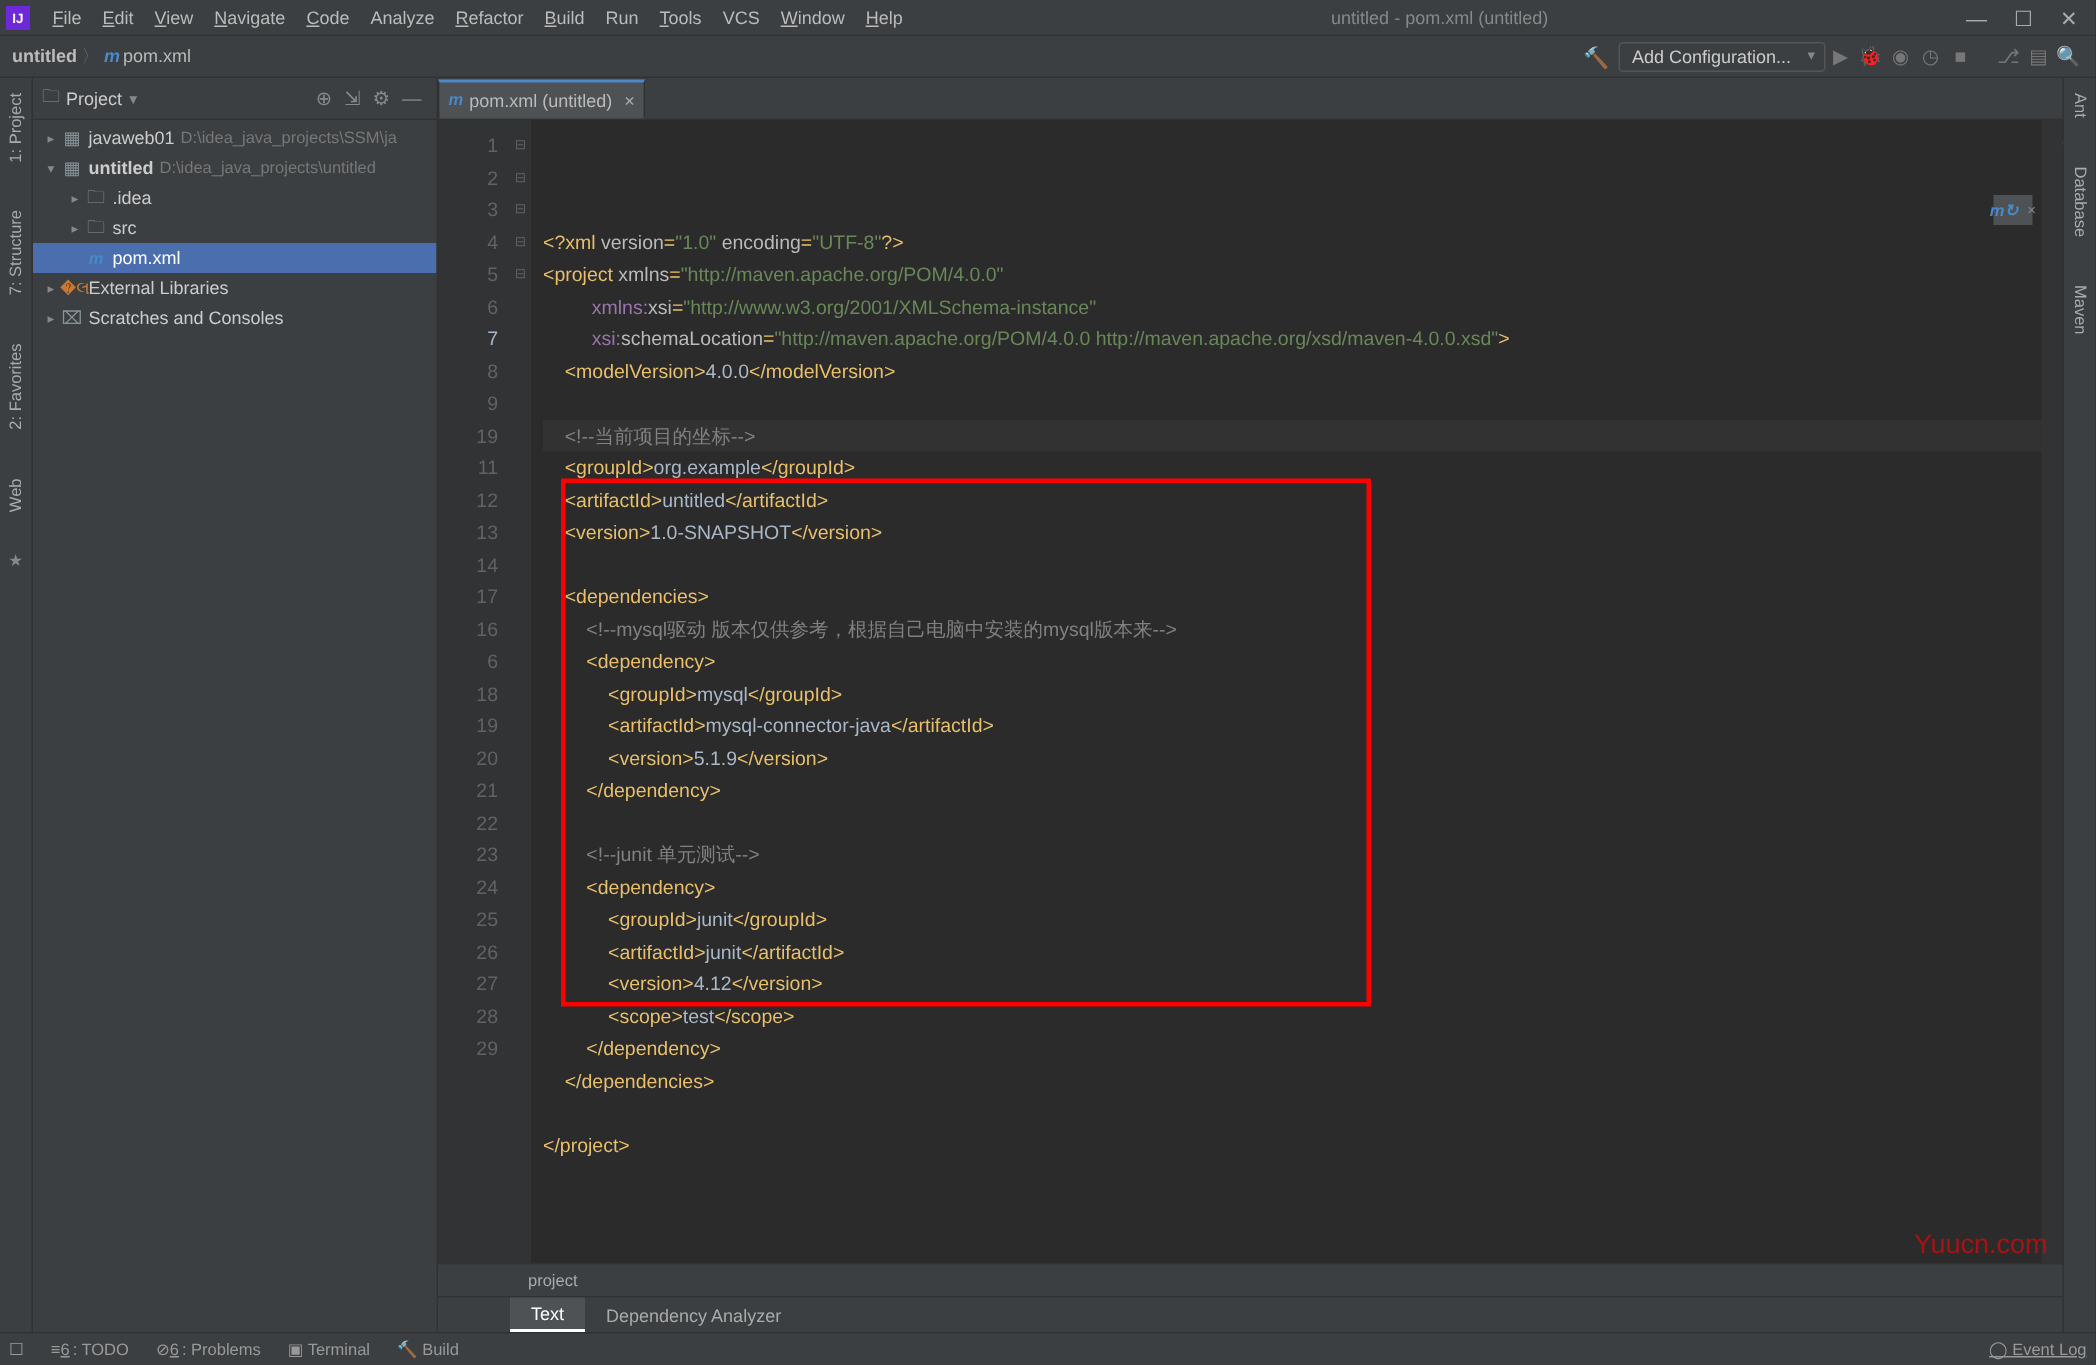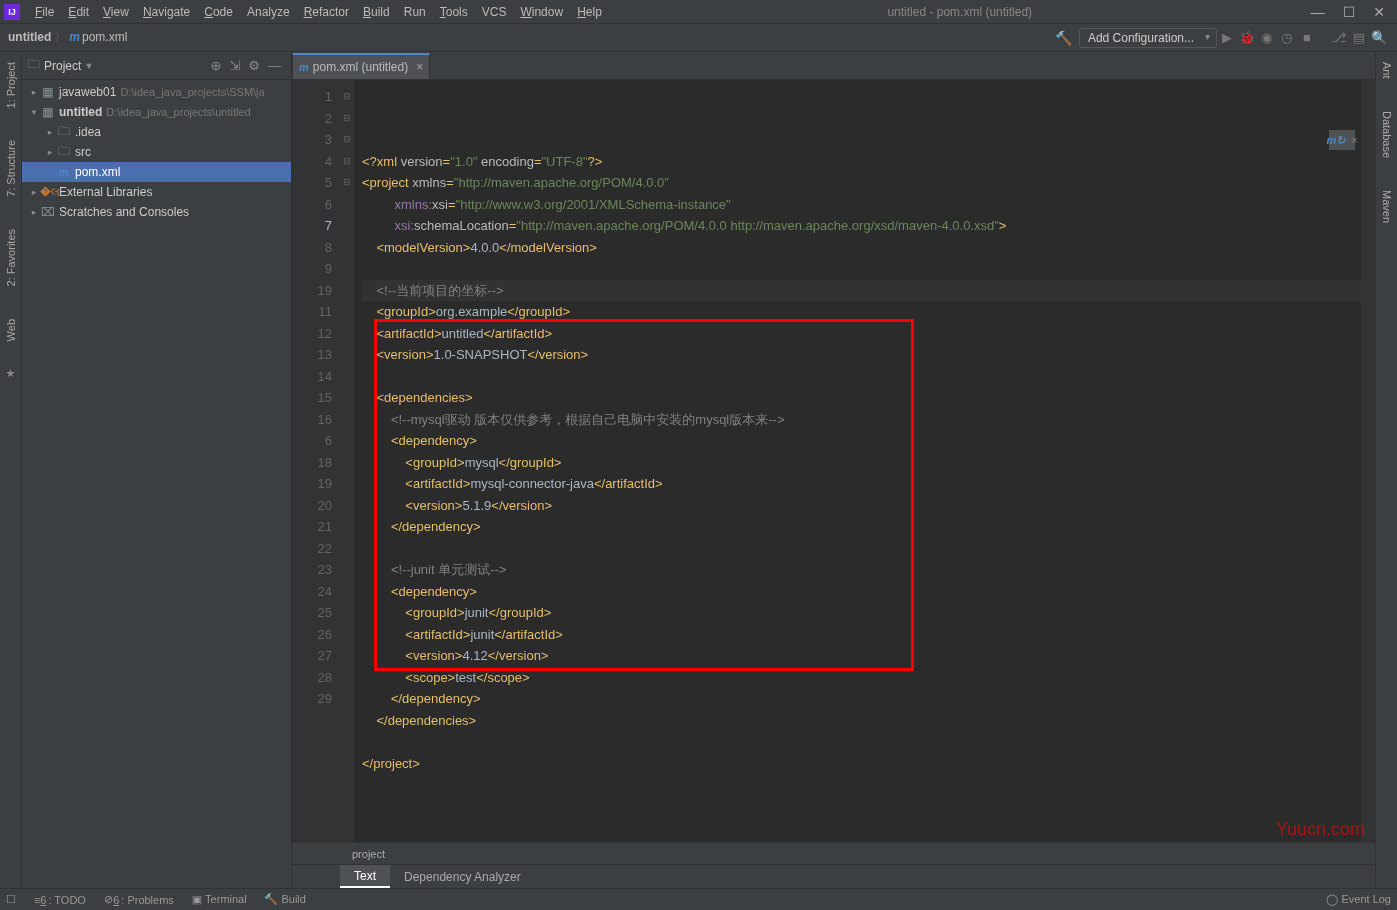--- a/index.html
+++ b/index.html
@@ -69,21 +69,21 @@
 .right-rail { width: 22px; background: #3c3f41; border-left: 1px solid #323232; display: flex; flex-direction: column; align-items: center; padding-top: 4px; gap: 20px; }
 .right-rail .rail-item { writing-mode: vertical-rl; font-size: 11px; color: #aaa; cursor: pointer; padding: 6px 0; }
 .crumb-bar { height: 22px; background: #3c3f41; border-top: 1px solid #323232; display: flex; align-items: center; padding-left: 60px; font-size: 11px; color: #aaa; }
 .bottom-tabs { height: 24px; background: #3c3f41; border-top: 1px solid #323232; display: flex; align-items: center; padding-left: 48px; }
 .bottom-tabs .btab { padding: 0 14px; font-size: 12px; color: #aaa; cursor: pointer; height: 100%; display: flex; align-items: center; }
 .bottom-tabs .btab.active { background: #4e5254; color: #fff; border-bottom: 2px solid #ffffff; }
 .statusbar { height: 22px; background: #3c3f41; border-top: 1px solid #323232; display: flex; align-items: center; padding: 0 6px; font-size: 11px; color: #999; }
 .statusbar .sbtn { display: flex; align-items: center; margin-right: 18px; cursor: pointer; }
 .statusbar .sbtn .num { text-decoration: underline; margin-right: 2px; }
 .statusbar .spacer { flex: 1; }
-.statusbar .sright { margin-left: 4px; }
+.statusbar .sright { margin-left: 4px; text-decoration: underline; }
 .watermark { position: absolute; right: 10px; bottom: 48px; font-size: 18px; font-weight: normal; color: rgba(255,0,0,0.6); font-family: Arial; }
 .check-icon { position: absolute; right: -10px; top: 6px; color: #499c54; font-size: 14px; z-index: 5; }
 </style>
 </head>
 <body>
 
 <div class="menubar">
   <div class="app-icon">IJ</div>
   <div id="menus" style="display: flex;">
       <span class="menu-item"><u>F</u>ile</span>
@@ -205,21 +205,21 @@
           <div>5</div>
           <div>6</div>
           <div class="cur">7</div>
           <div>8</div>
           <div>9</div>
           <div>19</div>
           <div>11</div>
           <div>12</div>
           <div>13</div>
           <div>14</div>
-          <div>15</div>
+          <div>17</div>
           <div>16</div>
           <div>6</div>
           <div>18</div>
           <div>19</div>
           <div>20</div>
           <div>21</div>
           <div>22</div>
           <div>23</div>
           <div>24</div>
           <div>25</div>

